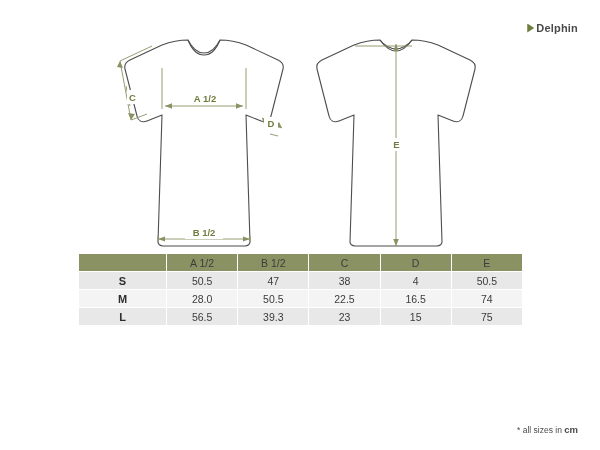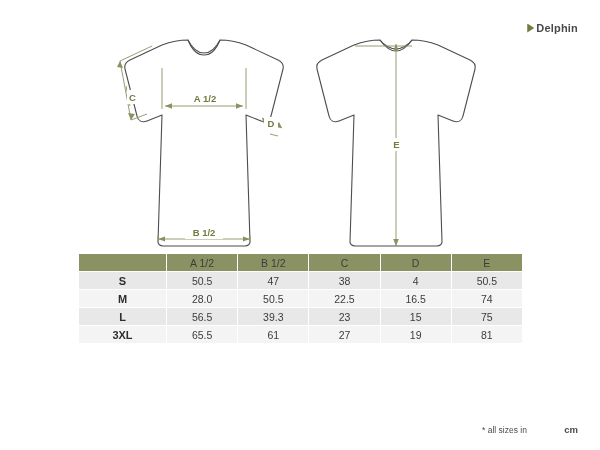--- a/index.html
+++ b/index.html
@@ -92,21 +92,21 @@
   col.c0 { width: 88px; }
   col.c1, col.c2, col.c3, col.c4, col.c5 { width: 71.2px; }
 
   .footnote {
     position: absolute;
     right: 22px;
     top: 424px;
     font-size: 8.5px;
     color: #4a4a4a;
   }
-  .footnote b { font-size: 9.5px; margin-left: 35px; }
+  .footnote b { font-size: 9.5px; }
 
   .lbl {
     font-family: "Liberation Sans", sans-serif;
     font-size: 9.5px;
     fill: #6f7d3e;
     font-weight: bold;
   }
 </style>
 </head>
 <body>
@@ -266,28 +266,20 @@
           <td>74</td>
         </tr>
         <tr class="odd">
           <td class="rowhead">L</td>
           <td>56.5</td>
           <td>39.3</td>
           <td>23</td>
           <td>15</td>
           <td>75</td>
         </tr>
-        <tr class="even">
-          <td class="rowhead">3XL</td>
-          <td>65.5</td>
-          <td>61</td>
-          <td>27</td>
-          <td>19</td>
-          <td>81</td>
-        </tr>
       </tbody>
     </table>
   </div>
 
   <div class="footnote">
     <span>* all sizes in </span><b>cm</b>
   </div>
 
 </div>
 

